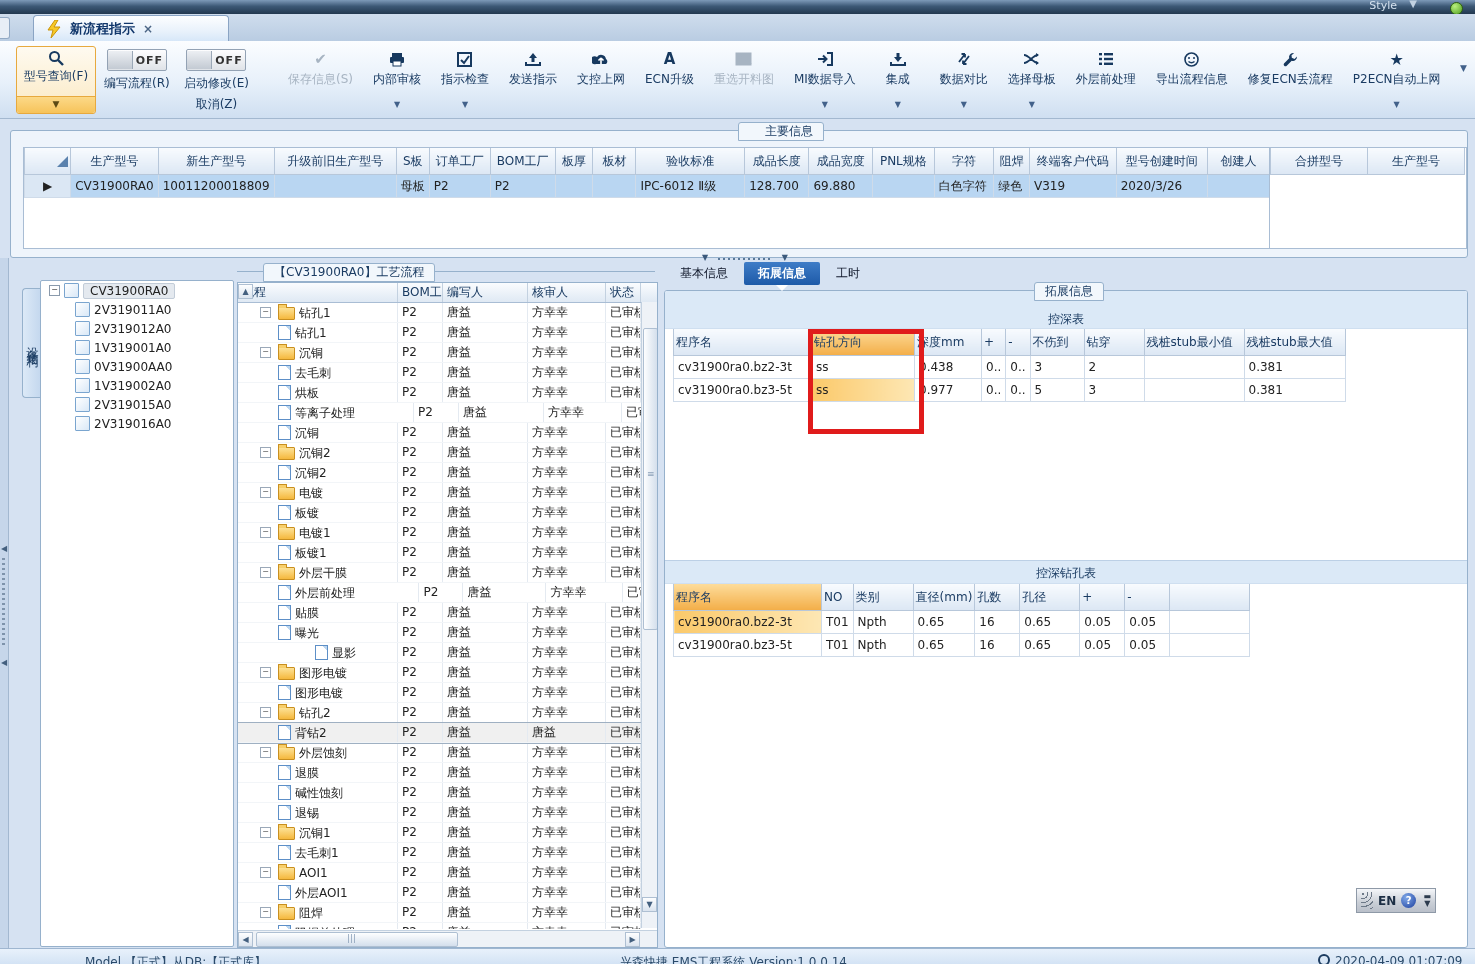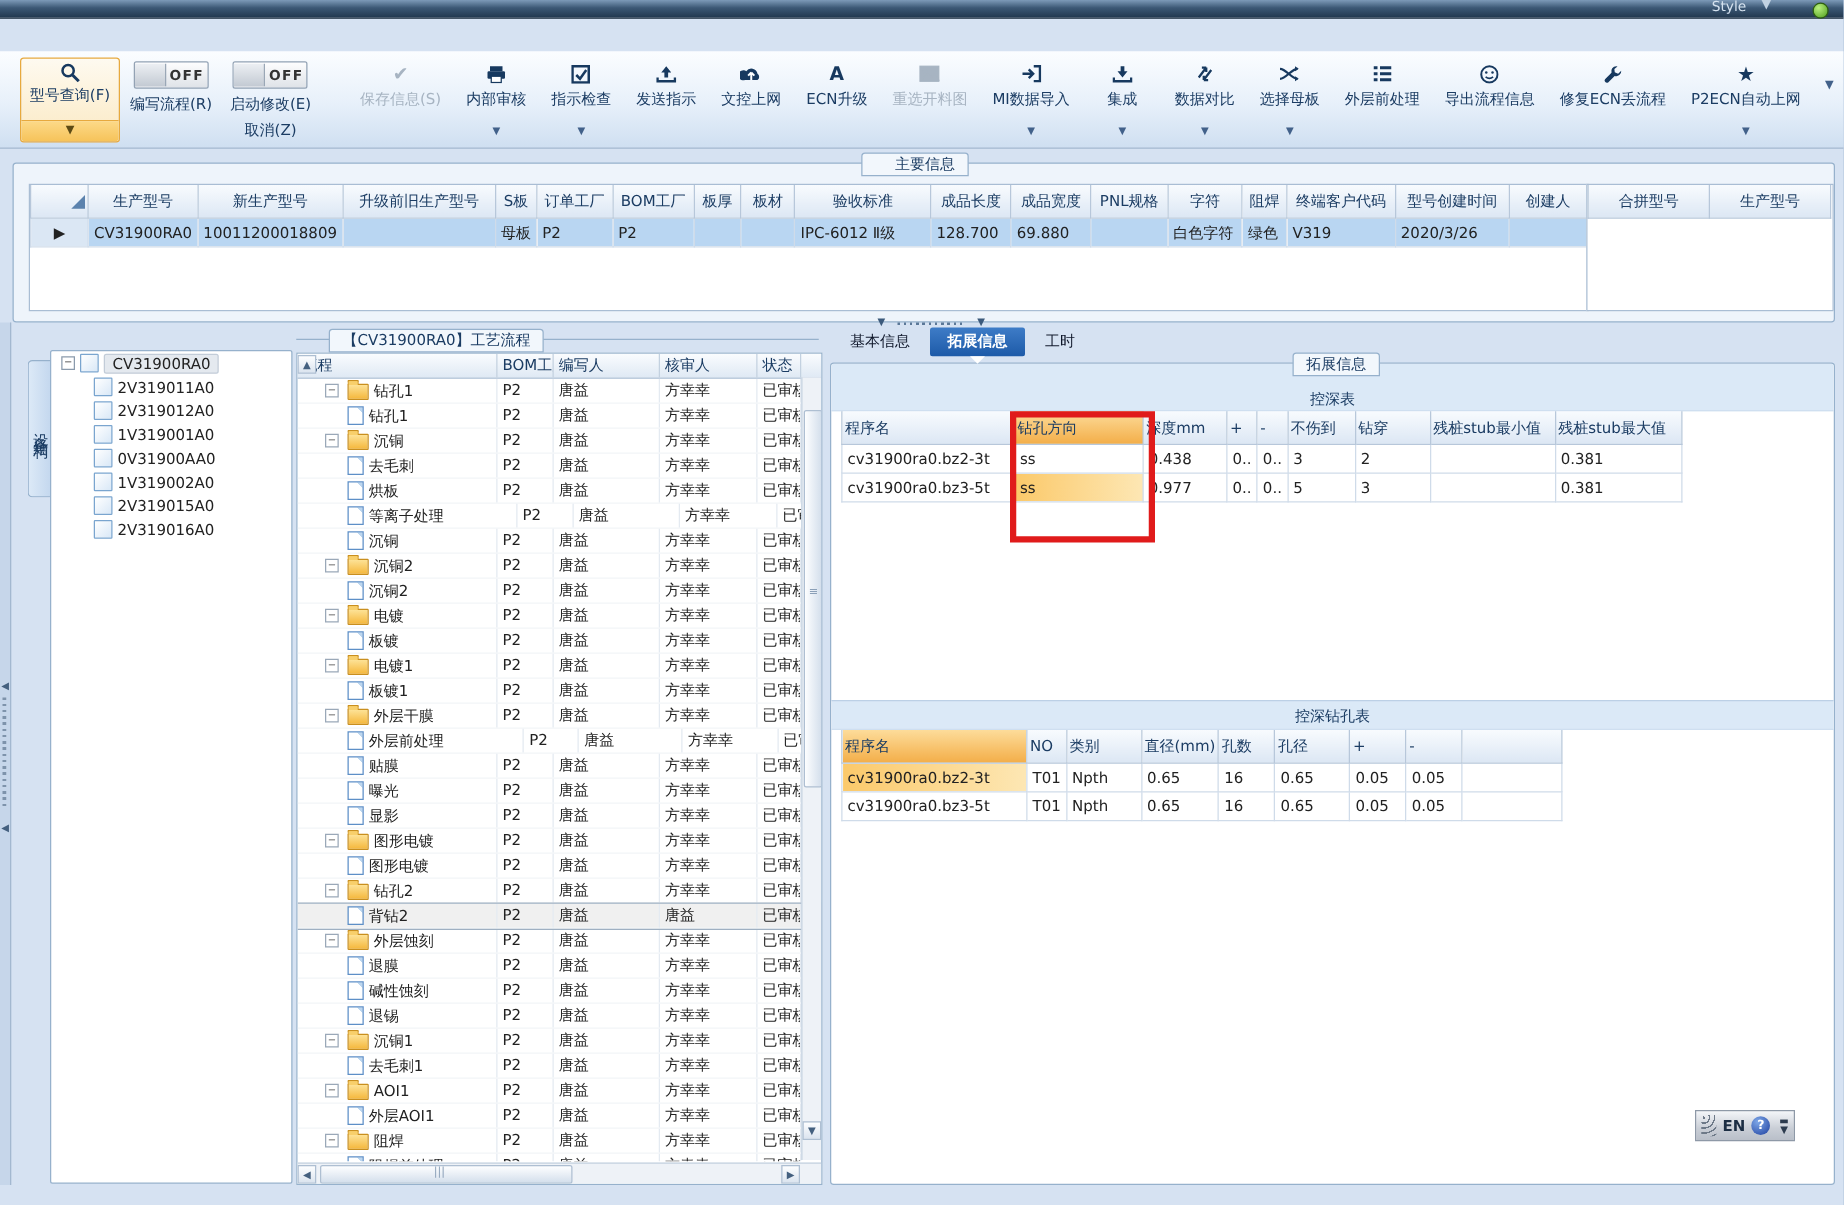--- a/index.html
+++ b/index.html
@@ -44,21 +44,21 @@
   .tbtn .ticon{height:18px;display:flex;align-items:center;justify-content:center;}
   .tbtn .tcap{white-space:nowrap;}
   .tbtn .tdrop{font-size:8px;color:#42618a;margin-top:9px;}
   .tbtn.disabled .tcap{color:#a7b4c2;}
   .glyph-icon{font-size:15px;line-height:15px;color:#17395f;font-weight:bold;}
   .tbtn.disabled .glyph-icon, .tbtn.disabled svg *{color:#a7b4c2;stroke:#a7b4c2 !important;fill:#a7b4c2 !important;}
 
   
   #main-info{position:absolute;left:10px;top:130px;width:1456px;height:126px;border:1px solid #96b1cc;border-radius:3px;background:#eef4fb;}
   .group-label{position:absolute;padding:0 10px;height:17px;line-height:16px;background:#f2f7fc;border:1px solid #96b1cc;border-radius:3px 3px 0 0;color:#1b3c63;}
-  #main-info-label{left:678px;top:-9px;padding-left:26px;}
+  #main-info-label{left:727px;top:-9px;padding-left:26px;}
   #main-table-wrap{position:absolute;left:12px;top:16px;width:1246px;height:100px;background:#fff;border:1px solid #a9bdd4;overflow:hidden;}
   table.grid{border-collapse:collapse;table-layout:fixed;}
   table.grid th{background:linear-gradient(#f8fbfe,#dce7f4);border:1px solid #b7c7da;border-top:none;font-weight:normal;color:#1b3c63;
     padding:0 2px;height:26px;white-space:nowrap;overflow:hidden;}
   table.grid td{border:1px solid #cfdbe9;padding:0 4px;height:22px;white-space:nowrap;overflow:hidden;color:#222;}
   #main-table tbody td{background:#b9d6f2;}
   #main-table td.selcell{text-align:center;background:#dbe7f4;}
   .corner-tri{width:0;height:0;border-left:11px solid transparent;border-bottom:11px solid #5b82ad;margin-left:auto;}
   #side-table-wrap{position:absolute;left:1258px;top:16px;width:196px;height:100px;background:#fff;border:1px solid #a9bdd4;}
 
@@ -153,20 +153,30 @@
 <body>
 
 <div id="app">
 
   <div id="titlebar">
     <span id="style-label">Style</span>
     <span id="style-caret">▼</span>
     <span id="title-green-dot"></span>
   </div>
 
+  <div id="tabstrip">
+    <div id="edge-fragment"></div>
+    <div id="doc-tab">
+      <svg class="bolt" viewBox="0 0 16 18">
+        <polygon points="9,0 2,10 7,10 5,18 14,7 8,7 12,0" fill="#f7c928" stroke="#c99308" stroke-width="1"></polygon>
+      </svg>
+      <span class="ttl">新流程指示</span>
+      <span class="close">×</span>
+    </div>
+  </div>
 
   <div id="toolbar">
     <div id="query-btn">
       <svg class="qicon" width="16" height="16" viewBox="0 0 16 16">
         <circle cx="6.5" cy="6.5" r="4.5" fill="none" stroke="#17395f" stroke-width="2"></circle>
         <line x1="10" y1="10" x2="15" y2="15" stroke="#17395f" stroke-width="2.4"></line>
       </svg>
       <span class="qlabel tlabel">型号查询(F)</span>
       <div id="query-drop">▼</div>
     </div>
@@ -674,21 +684,21 @@
             <span class="indent2"></span>
             <span class="page-ico"></span>
             <span>曝光</span>
           </div>
           <div class="fc" style="width: 45px;">P2</div>
           <div class="fc" style="width: 85px;">唐益</div>
           <div class="fc" style="width: 78px;">方幸幸</div>
           <div class="fc" style="width: 35px;">已审核</div>
         </div>
         <div class="flow-row">
-          <div class="fc name-cell" style="width: 160px;">
+          <div class="fc name-cell" style="width: 160px; justify-content: center;">
             <span class="indent2"></span>
             <span class="page-ico"></span>
             <span>显影</span>
           </div>
           <div class="fc" style="width: 45px;">P2</div>
           <div class="fc" style="width: 85px;">唐益</div>
           <div class="fc" style="width: 78px;">方幸幸</div>
           <div class="fc" style="width: 35px;">已审核</div>
         </div>
         <div class="flow-row">
@@ -994,13 +1004,21 @@
   <div id="lang-bar">
     <div id="lang-grip"></div>
     <span id="lang-en">EN</span>
     <span id="lang-help">?</span>
     <span id="lang-min">
         <span>▬</span>
         <span>▼</span>
       </span>
   </div>
 
+  <div id="statusbar">
+    <span class="sl">Model 【正式】从DB:【正式库】</span>
+    <span class="sc">兴森快捷 EMS工程系统 Version:1.0.0.14</span>
+    <span class="sr">
+      <span class="clock-ico"></span>
+      <span>2020-04-09 01:07:09</span>
+    </span>
+  </div>
 </div>
 
 </body></html>

